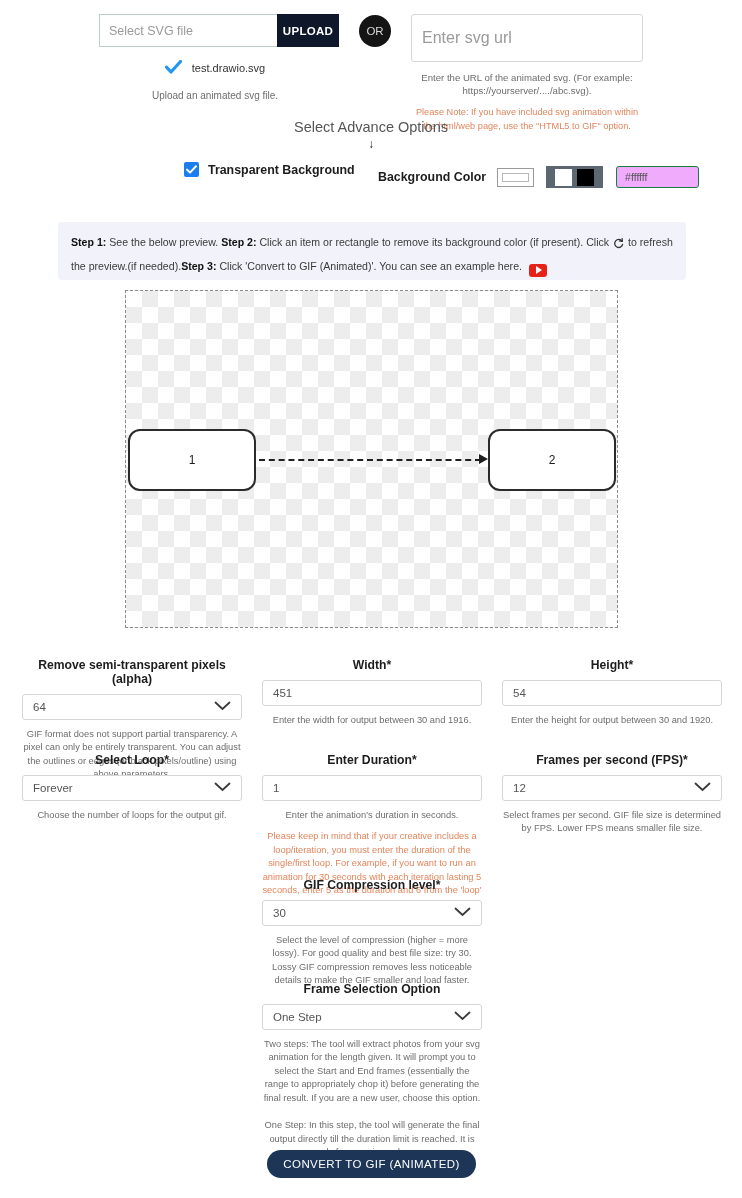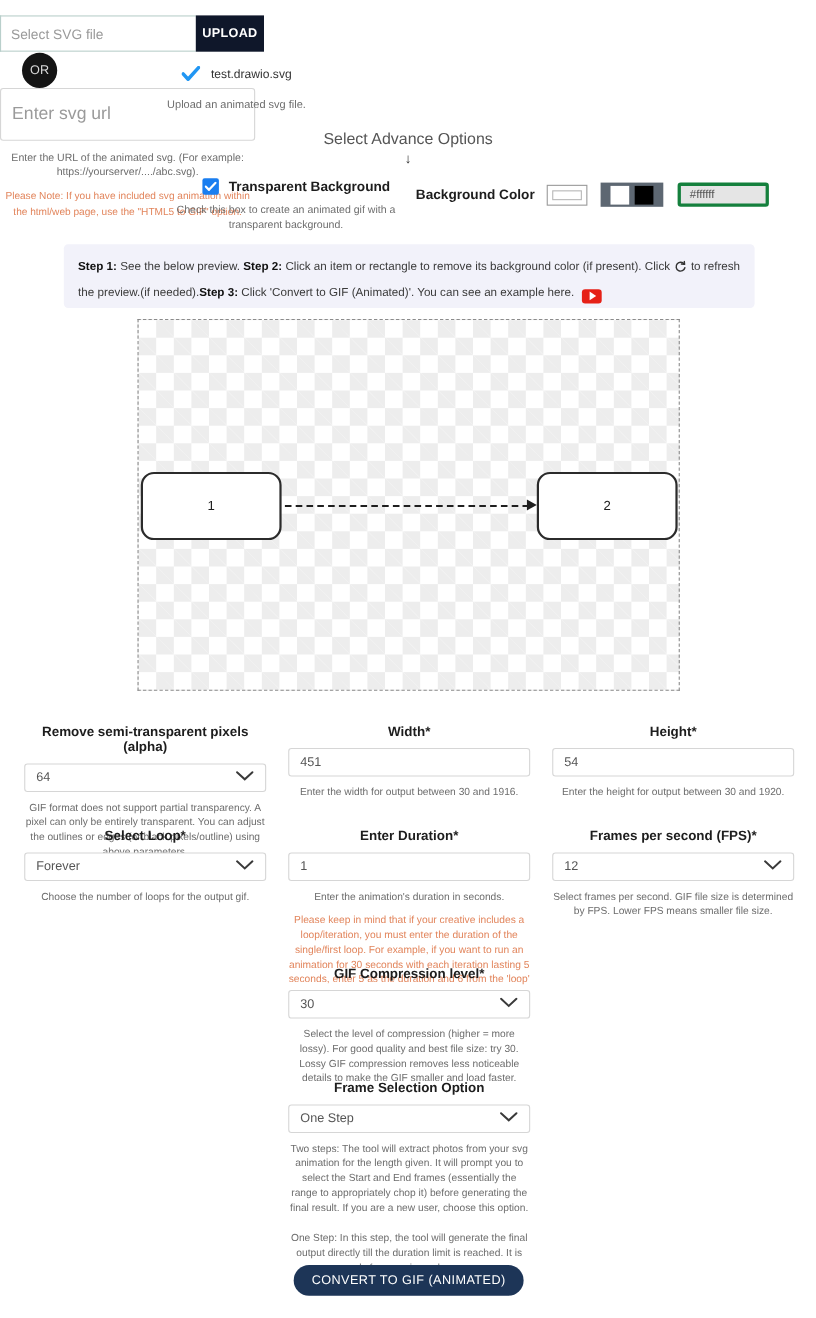--- a/index.html
+++ b/index.html
@@ -9,21 +9,21 @@
     background: #ffffff;
     font-family: "Liberation Sans", sans-serif;
     color: #333333;
     overflow: hidden;
   }
   .page { position: relative; width: 742px; height: 1198px; }
 
   
   .upload-row {
     position: absolute; left: 0; top: 14px; width: 742px;
-    display: flex; align-items: flex-start; justify-content: center; flex-direction: column;
+    display: flex; align-items: flex-start; justify-content: center;
   }
   .file-group { display: flex; width: 240px; height: 33px; }
   .file-input {
     flex: 1; height: 33px; border: 1px solid #b9cfcb; border-right: none;
     background: #fff; padding: 0 9px; font-size: 12.5px; color: #9a9a9a;
     display: flex; align-items: center; font-family: "Liberation Sans", sans-serif;
   }
   .upload-btn {
     width: 62px; height: 33px; background: #0f172a; color: #fff;
     font-size: 11.5px; font-weight: bold; letter-spacing: .3px;
@@ -97,22 +97,22 @@
   }
   .sw-outline i { display: block; width: 27px; height: 9px; border: 1px solid #b7b7b7; background: #fff; }
   .sw-pair {
     width: 57px; height: 22px; background: #5d6772;
     display: flex; align-items: center; justify-content: center; gap: 5px;
     margin-right: 13px;
   }
   .sw-w { width: 17px; height: 17px; background: #ffffff; }
   .sw-b { width: 17px; height: 17px; background: #000000; }
   .hex-input {
-    width: 83px; height: 22px; border: 3px solid #15803d; border-radius: 3px;
-    background: #e5e5e5; font-size: 10.5px; color: #555; padding: 0 8px;
+    width: 83px; height: 22px; border: 1px solid #15803d; border-radius: 3px;
+    background: #f0abfc; font-size: 10.5px; color: #555; padding: 0 8px;
     display: flex; align-items: center;
   }
 
   
   .banner {
     position: absolute; left: 58px; top: 222px; width: 628px; height: 58px;
     background: #f2f2fa; border-radius: 4px; padding: 10px 13px;
     font-size: 10.6px; color: #3a3a3a; line-height: 2.0;
   }
   .banner b { color: #111; }
@@ -225,21 +225,20 @@
   <div class="adv-arrow">↓</div>
 
   <div class="transp-row">
     <span class="cb">
       <svg width="11" height="9" viewBox="0 0 11 9">
         <path d="M1 4.6 L4 7.6 L10 1.2" stroke="#ffffff" stroke-width="2" fill="none" stroke-linecap="round" stroke-linejoin="round"></path>
       </svg>
     </span>
     <span class="transp-label">Transparent Background</span>
   </div>
-  <div class="transp-help">Check this box to create an animated gif with a transparent background.</div>
 
   <div class="bg-row">
     <span class="bg-label">Background Color</span>
     <span class="sw-outline">
         <i></i>
       </span>
     <span class="sw-pair">
       <span class="sw-w"></span>
       <span class="sw-b"></span>
     </span>

